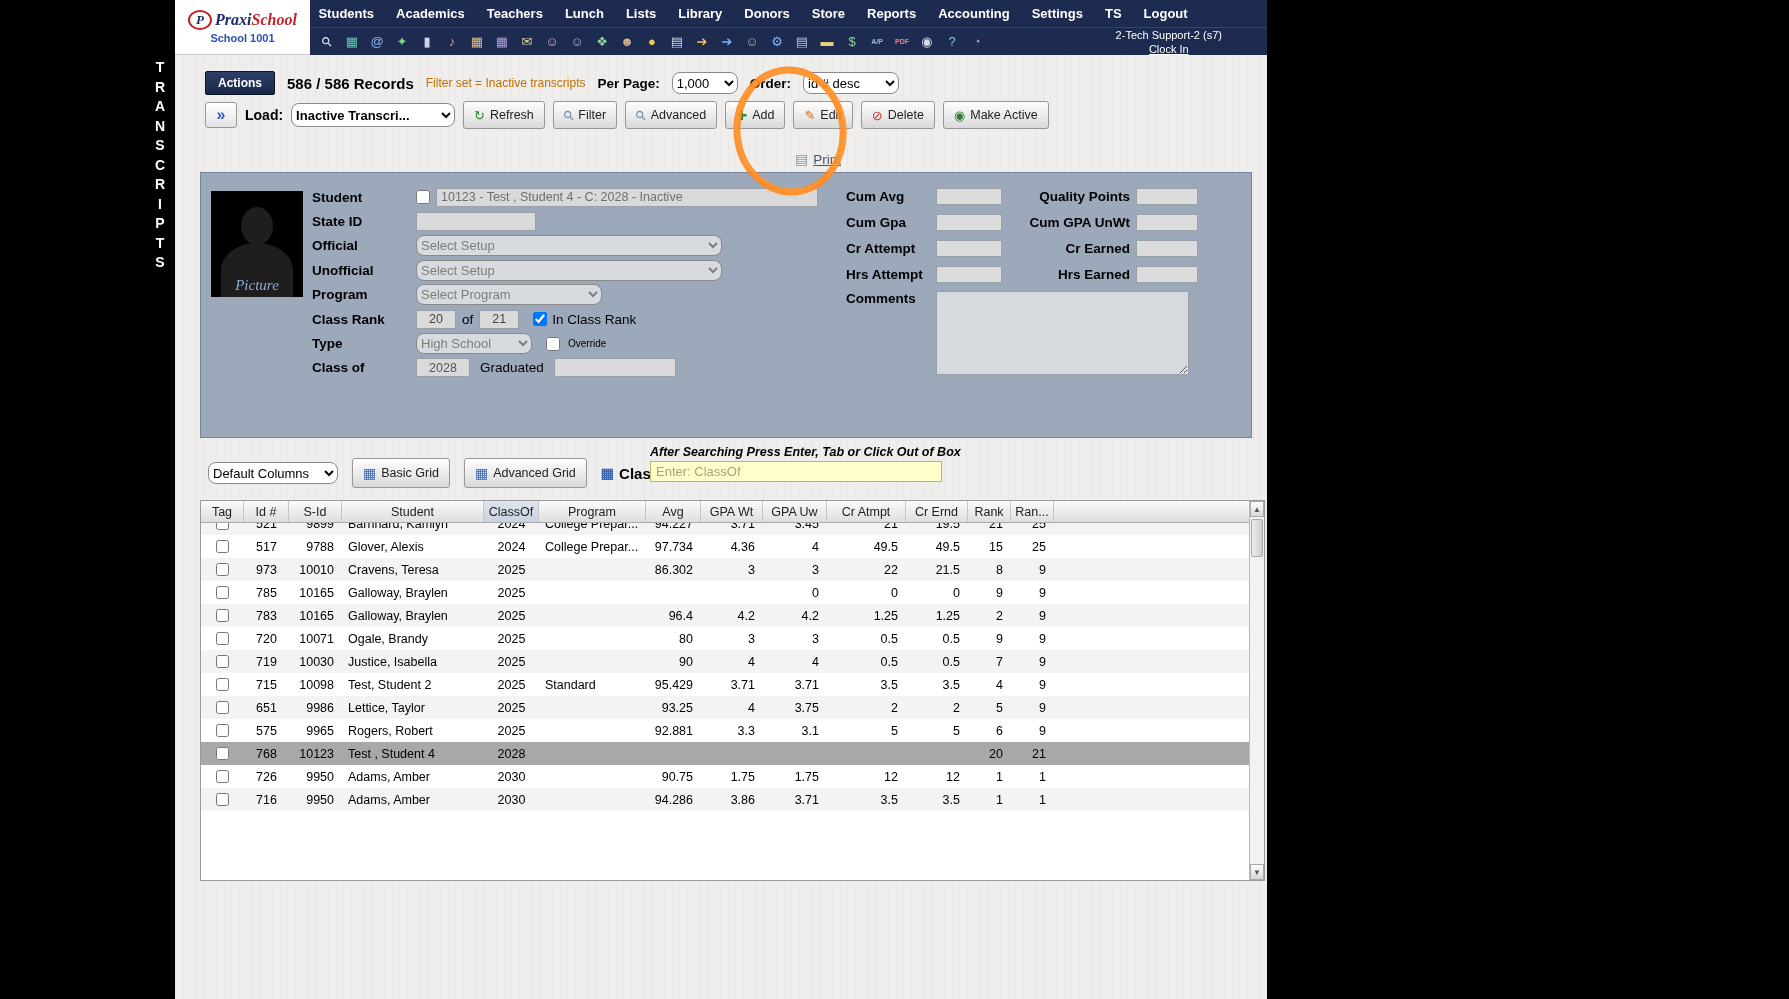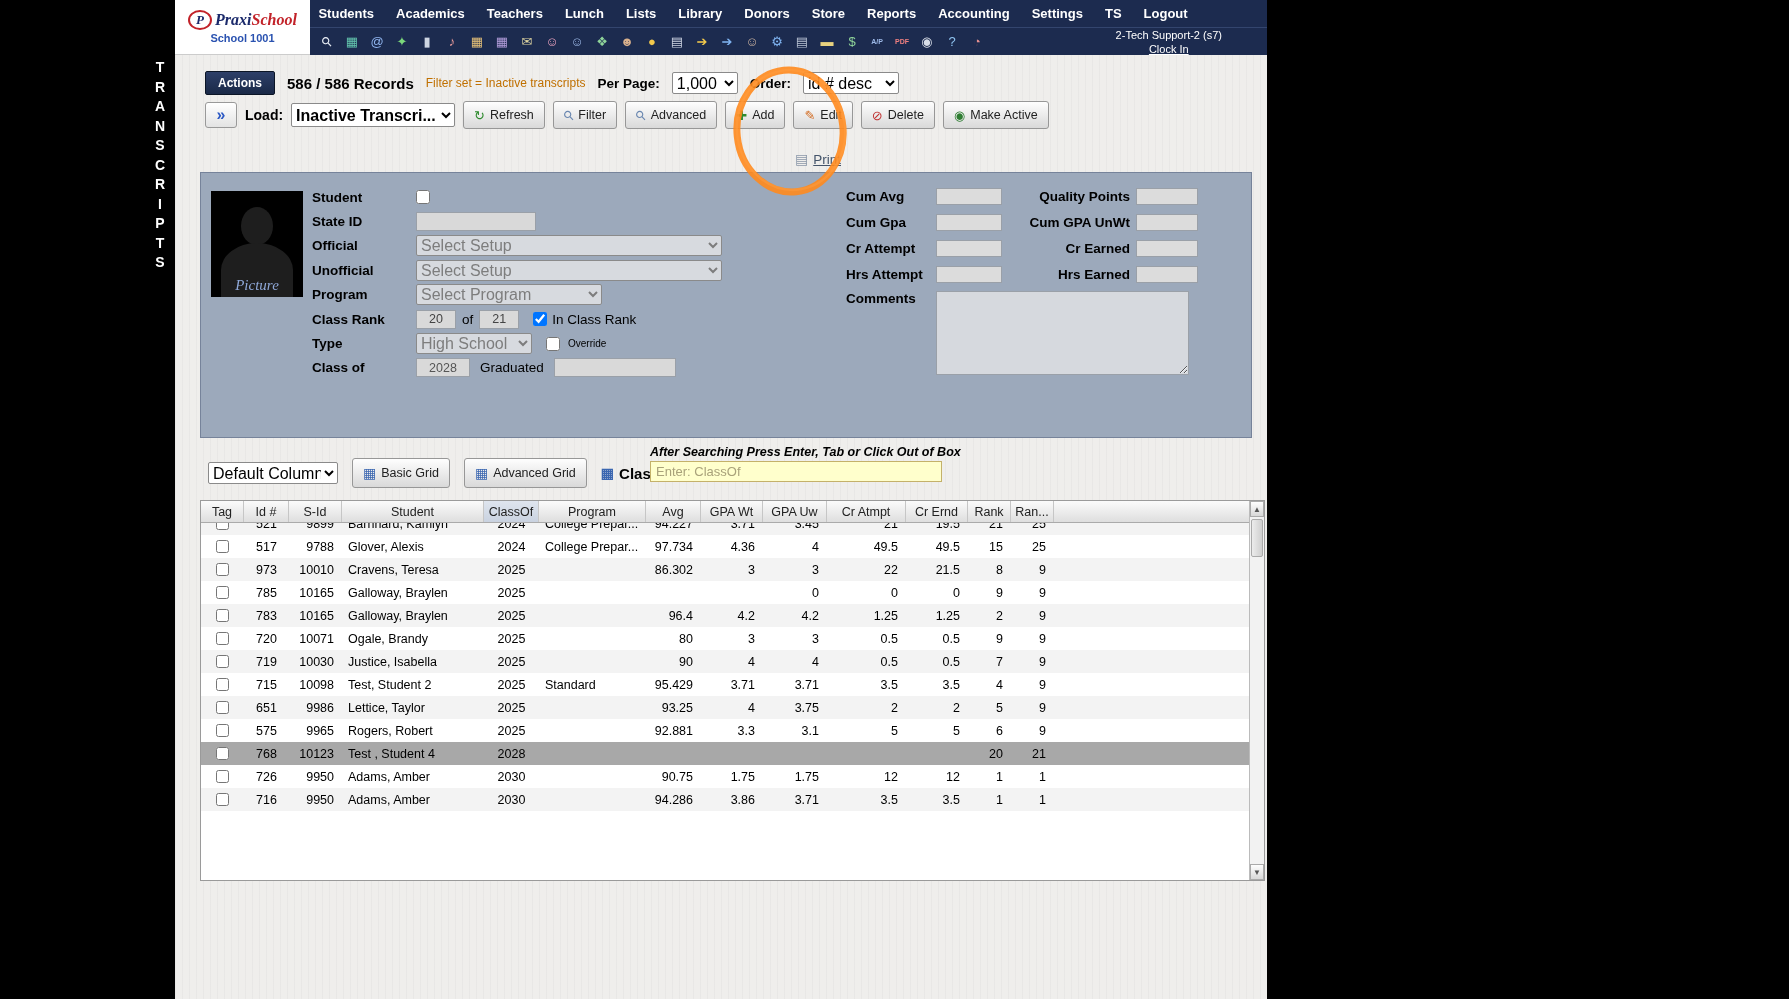--- a/index.html
+++ b/index.html
@@ -32,21 +32,21 @@
 
 .side-label{position:absolute;left:147px;top:58px;width:26px;text-align:center;z-index:1}
 .side-letter{color:#fff;font-weight:bold;font-size:14px;line-height:19.5px}
 
 
 .actions-bar{position:absolute;left:30px;top:71px;display:flex;align-items:center;gap:12px;height:24px}
 .actions-btn{background:linear-gradient(#2d3f68,#1a2947);color:#fff;font-size:12px;font-weight:bold;padding:4px 12px;border:1px solid #0b1526;border-radius:2px;cursor:pointer}
 .records{font-size:15px;font-weight:bold}
 .filter-set{font-size:12px;color:#c07000}
 .field-label{font-size:13.5px;font-weight:bold}
-select{font-family:inherit;font-size:16px;height:22px;border:1px solid #8a8a8a;background:#fff;border-radius:2px}
+select{font-family:inherit;font-size:13px;height:22px;border:1px solid #8a8a8a;background:#fff;border-radius:8px}
 .per-page-select{width:66px}
 .order-select{width:96px}
 
 
 .load-bar{position:absolute;left:30px;top:100px;display:flex;align-items:center;gap:8px;height:30px}
 .jump-btn{width:32px;height:26px;background:linear-gradient(#fff,#e3e3e3);border:1px solid #999;border-radius:3px;color:#2b58c4;font-weight:bold;font-size:16px;text-align:center;line-height:23px;cursor:pointer;flex:none}
 .load-label{font-size:14px;font-weight:bold}
 .load-select{width:164px;font-weight:bold;height:24px}
 .btn{display:flex;align-items:center;gap:5px;height:28px;padding:0 10px;background:linear-gradient(#fefefe,#d9d9d9);border:1px solid #979797;border-radius:3px;font-size:12.5px;cursor:pointer;white-space:nowrap}
 .btn-icon{font-size:13px;line-height:1}
@@ -265,20 +265,21 @@
     <div class="picture-box">
       <div class="ph-head"></div>
       <div class="ph-body"></div>
       <div class="picture-label">Picture</div>
     </div>
 
     <div class="form-left">
       <div class="form-row">
         <span class="flabel">Student</span>
         <input type="checkbox" class="cb" style="">
+        <input class="txt w-student gap6" value="10123 - Test , Student 4 - C: 2028 - Inactive" style="">
       </div>
       <div class="form-row">
         <span class="flabel">State ID</span>
         <input class="txt w-stateid" value="" style="">
       </div>
       <div class="form-row">
         <span class="flabel">Official</span>
         <select class="sel-gray w-setup"><option>Select Setup</option></select>
       </div>
       <div class="form-row">

